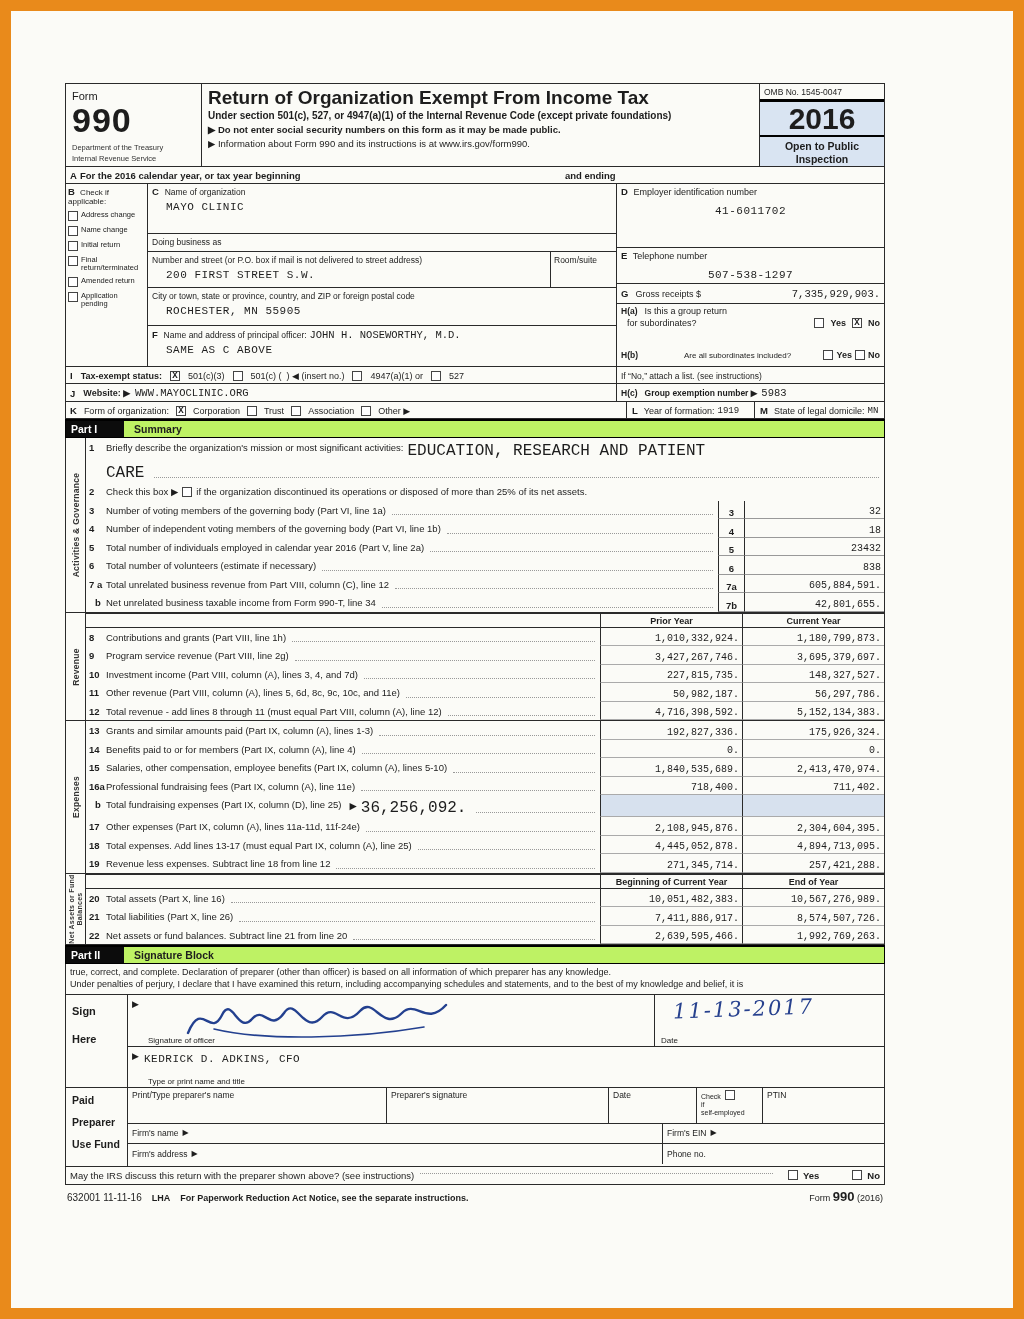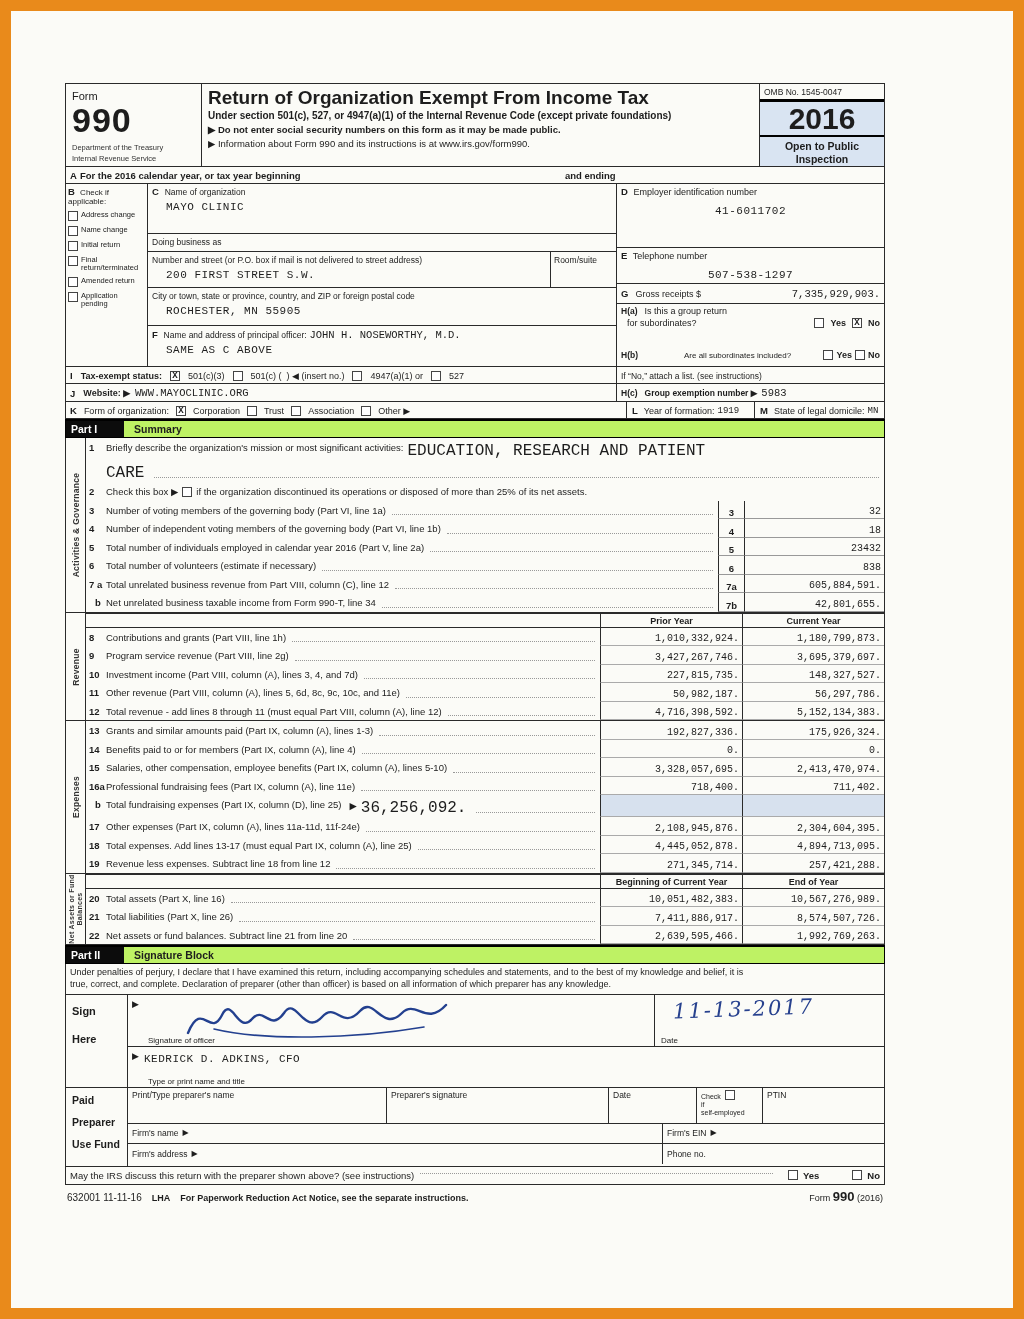--- a/index.html
+++ b/index.html
@@ -463,21 +463,21 @@
         <div class="lnum">14</div>
         <div class="slabel">Benefits paid to or for members (Part IX, column (A), line 4)</div>
         <div class="leader"></div>
         <div class="vcell mono">0.</div>
         <div class="vcell mono">0.</div>
       </div>
       <div class="srow">
         <div class="lnum">15</div>
         <div class="slabel">Salaries, other compensation, employee benefits (Part IX, column (A), lines 5-10)</div>
         <div class="leader"></div>
-        <div class="vcell mono">3,328,057,695.</div>
+        <div class="vcell mono">1,840,535,689.</div>
         <div class="vcell mono">2,413,470,974.</div>
       </div>
       <div class="srow">
         <div class="lnum">16a</div>
         <div class="slabel">Professional fundraising fees (Part IX, column (A), line 11e)</div>
         <div class="leader"></div>
         <div class="vcell mono">718,400.</div>
         <div class="vcell mono">711,402.</div>
       </div>
       <div class="srow">
@@ -546,22 +546,22 @@
       </div>
     </div>
   </div>
 
   <div class="partbar">
     <div class="partbadge">Part II</div>
     <div class="parttitle">Signature Block</div>
   </div>
 
   <div class="decl">
+    <div>true, correct, and complete. Declaration of preparer (other than officer) is based on all information of which preparer has any knowledge.</div>
     <div>Under penalties of perjury, I declare that I have examined this return, including accompanying schedules and statements, and to the best of my knowledge and belief, it is</div>
-    <div>true, correct, and complete. Declaration of preparer (other than officer) is based on all information of which preparer has any knowledge.</div>
   </div>
 
   <div class="sigblock">
     <div class="sigleft">
       <div>Sign</div>
       <div>Here</div>
     </div>
     <div class="sigmain">
       <div class="sigrow1">
         <div class="sarrow">▶</div>

